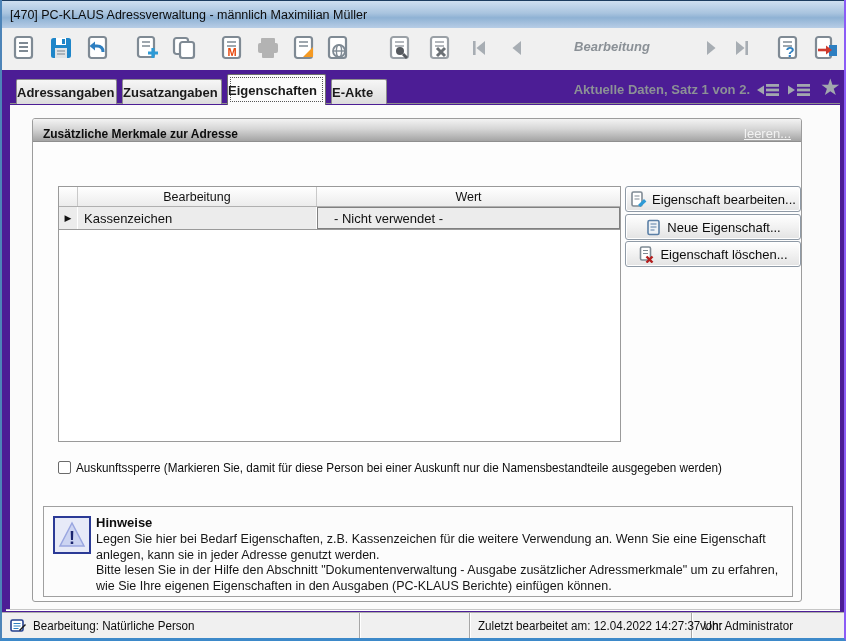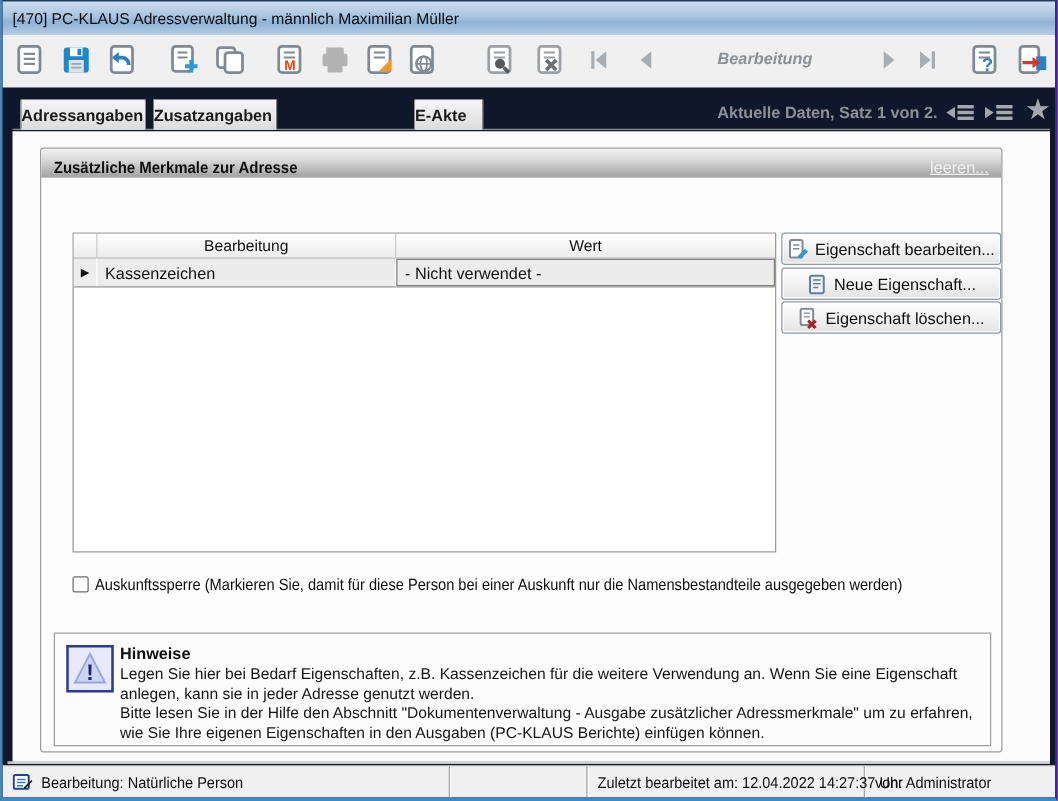--- a/index.html
+++ b/index.html
@@ -1,18 +1,18 @@
 <!DOCTYPE html>
 <html><head>
 <meta charset="utf-8">
 <style>
   html,body{margin:0;padding:0;background:#d4d0c8;}
   *{box-sizing:border-box;font-family:"Liberation Sans",sans-serif;}
-  .window{position:relative;width:846px;height:641px;background:#0f172a;
-    border-left:2px solid #4d84b8;border-right:2px solid #4c1d95;border-bottom:3px solid #3d89c9;
+  .window{position:relative;width:846px;height:641px;background:#4c1d95;
+    border-left:2px solid #4d84b8;border-right:2px solid #8b5cf6;border-bottom:3px solid #3d89c9;
     box-shadow:0 0 0 1px #1d3c5f;overflow:hidden;}
   
   .titlebar{position:absolute;left:0;top:0;width:100%;height:28px;
     background:linear-gradient(180deg,#cfdff0 0%,#a9c4df 45%,#8fb2d4 62%,#b7cde6 100%);
     border-top:1px solid #1d3c5f;display:flex;align-items:center;padding-left:8px;}
   .titlebar span{font-size:12.5px;color:#0b0b0b;}
   
   .toolbar{position:absolute;left:0;top:28px;width:100%;height:42px;background:#f0f0f0;}
   .tbi{position:absolute;top:6px;width:28px;height:28px;cursor:pointer;}
   .navi{position:absolute;top:12px;width:18px;height:16px;cursor:pointer;}
@@ -42,21 +42,21 @@
   
   .ptable{position:absolute;left:25px;top:67px;width:563px;height:256px;border:1px solid #9a9a9a;background:#fff;}
   .thead{display:flex;height:20px;background:linear-gradient(180deg,#ffffff,#ececec);border-bottom:1px solid #b0b0b0;}
   .thead .c{border-right:1px solid #c9c9c9;display:flex;align-items:center;justify-content:center;
     font-size:12.5px;color:#111;}
   .trow{display:flex;height:23px;background:#ececec;border-bottom:1px solid #9a9a9a;}
   .sel{width:19px;display:flex;align-items:center;justify-content:center;border-right:1px solid #ffffff;
     font-size:9px;color:#111;}
   .celle{width:239px;display:flex;align-items:center;padding-left:6px;font-size:13px;color:#111;
     border-right:1px solid #ffffff;}
-  .cellw{flex:1;display:flex;align-items:center;padding-left:6px;font-size:13px;color:#111;
+  .cellw{flex:1;display:flex;align-items:center;padding-left:16px;font-size:13px;color:#111;
     border:1px solid #808080;margin:0;background:#ececec;}
   
   .abtn{position:absolute;left:592px;width:176px;height:26px;border:1px solid #8f9aa6;border-radius:3px;
     background:linear-gradient(180deg,#ffffff,#f0f0f0 55%,#e3e3e3);box-shadow:inset 0 0 0 1px #fff;
     display:flex;align-items:center;justify-content:center;gap:5px;font-size:13px;color:#0d0d0d;cursor:pointer;}
   
   .cbrow{position:absolute;left:25px;top:341px;display:flex;align-items:center;gap:5px;}
   .cbox{width:13px;height:13px;background:#fff;border:1px solid #6b6b6b;border-radius:2px;cursor:pointer;}
   .cblabel{font-size:13px;color:#0d0d0d;display:inline-block;transform:scaleX(.9);transform-origin:0 50%;white-space:nowrap;}
   
@@ -206,20 +206,23 @@
     </div>
   </div>
 
   <div class="tabbar">
     <div class="tab" style="left:6px;width:101px">
       <span>Adressangaben</span>
     </div>
     <div class="tab" style="left:112px;width:100px">
       <span>Zusatzangaben</span>
     </div>
+    <div class="tab active" style="left:217px;width:99px">
+      <span>Eigenschaften</span>
+    </div>
     <div class="tab" style="left:321px;width:56px">
       <span>E-Akte</span>
     </div>
     <span class="recstatus">Aktuelle Daten, Satz 1 von 2.</span>
     <div class="listicon" style="left:746px">
       <svg width="24" height="18" viewBox="0 0 24 18">
           <polygon points="8,4.5 8,13.5 1,9" fill="#a2a8ae"></polygon>
           <rect x="10" y="3" width="13" height="2.8" fill="#a2a8ae"></rect>
           <rect x="10" y="7.6" width="13" height="2.8" fill="#a2a8ae"></rect>
           <rect x="10" y="12.2" width="13" height="2.8" fill="#a2a8ae"></rect>

